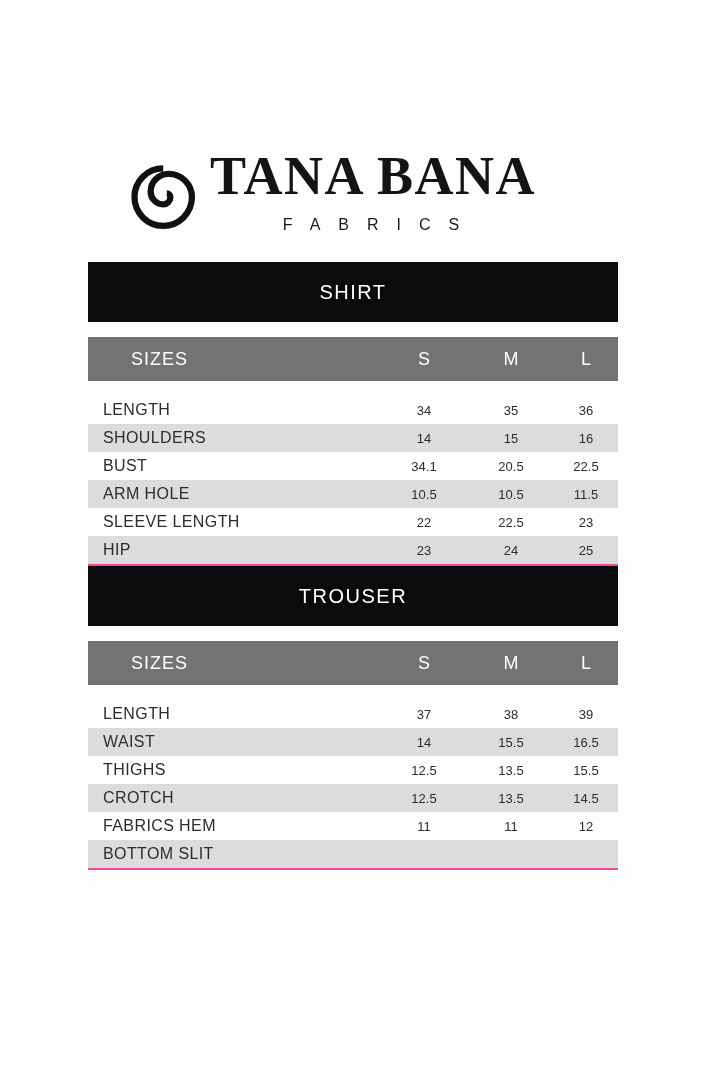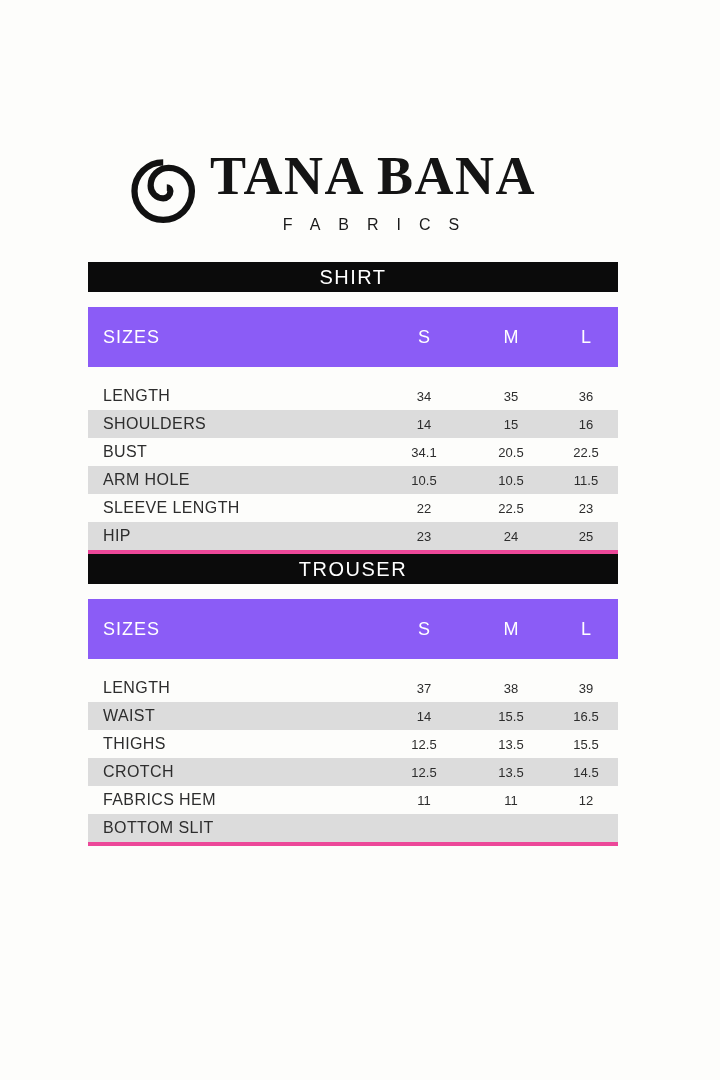--- a/index.html
+++ b/index.html
@@ -5,52 +5,52 @@
   * { box-sizing: border-box; }
   html, body { margin: 0; padding: 0; }
   body {
     width: 720px; height: 1080px;
     background: #fdfdfb;
     font-family: "Liberation Sans", "DejaVu Sans", sans-serif;
   }
   .page { position: relative; width: 720px; height: 1080px; overflow: hidden; }
 
   
-  .logo { display: flex; align-items: center; gap: 10px; padding: 148px 0 0 130px; }
+  .logo { display: flex; align-items: flex-end; gap: 10px; padding: 148px 0 0 130px; }
   .logo-icon { width: 70px; height: 72px; margin-top: 2px; flex: 0 0 auto; }
   .wordmark { display: flex; flex-direction: column; align-items: center; }
   .brand {
     font-family: "Liberation Serif", "DejaVu Serif", serif;
     font-size: 54px; line-height: 56px; font-weight: 600;
     letter-spacing: 1.5px; color: #141414; white-space: nowrap;
   }
   .sub {
     font-size: 16px; font-weight: 500; color: #1a1a1a;
     letter-spacing: 18px; padding-left: 14px; margin-top: 12px; white-space: nowrap;
   }
 
   
   .chart { margin-left: 88px; width: 530px; }
   .chart.first  { margin-top: 28px; }
   .chart.second { }
 
   .title-bar {
-    height: 30px; background: #0b0b0b; color: #ffffff;
+    height: 60px; background: #0b0b0b; color: #ffffff;
     display: flex; align-items: center; justify-content: center;
     font-size: 20px; letter-spacing: 1.5px; font-weight: 500;
   }
   .head-bar {
-    height: 60px; margin-top: 15px; background: #8b5cf6; color: #ffffff;
+    height: 44px; margin-top: 15px; background: #737373; color: #ffffff;
     display: grid; grid-template-columns: auto 88px 86px 64px;
-    align-items: center; font-size: 18px; font-weight: 500;
+    align-items: center; font-size: 18px; font-weight: 500; padding-left: 28px;
   }
   .head-bar .sizes-label { padding-left: 15px; letter-spacing: 1px; }
   .head-bar .col { text-align: center; }
 
-  .rows { margin-top: 15px; border-bottom: 4px solid #ec4899; }
+  .rows { margin-top: 15px; border-bottom: 2px solid #ec4899; }
   .row {
     height: 28px;
     display: grid; grid-template-columns: auto 88px 86px 64px;
     align-items: center;
     font-size: 16px; color: #2d2d2d;
   }
   .row:nth-child(even) { background: #dcdcdc; }
   .row .label { padding-left: 15px; letter-spacing: 0.4px; }
   .row .val { text-align: center; font-size: 13px; }
 </style>

